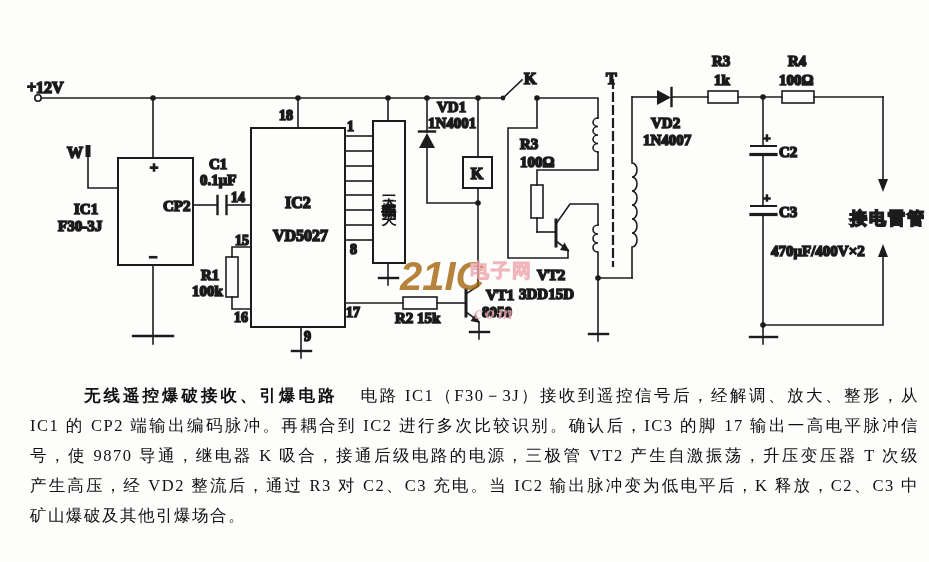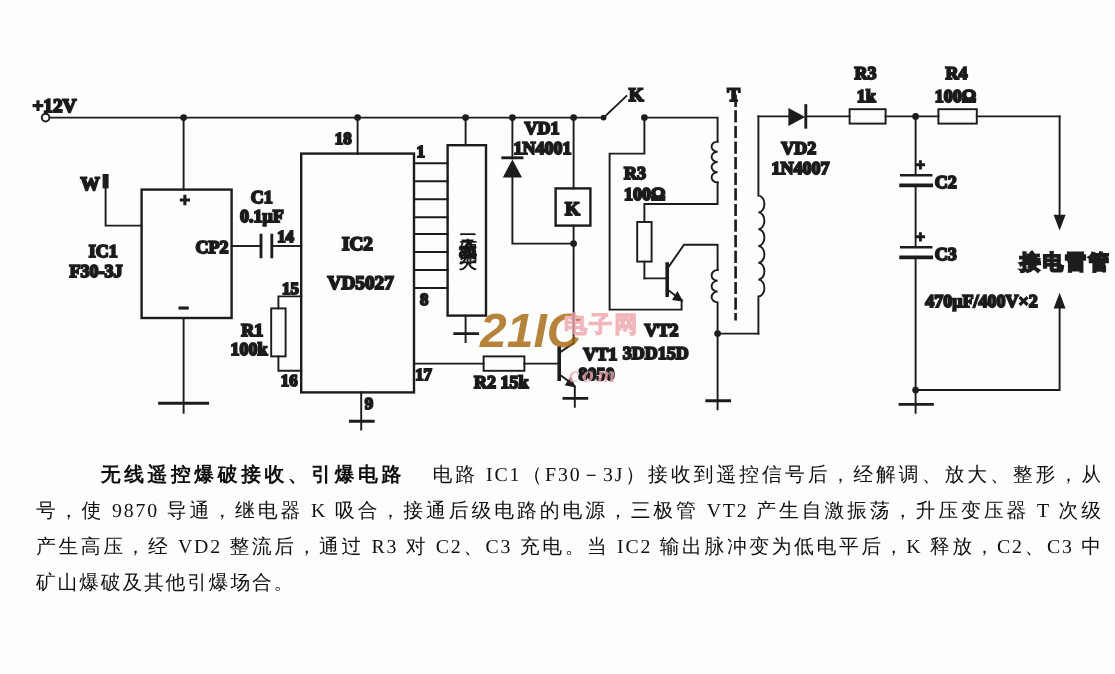--- a/index.html
+++ b/index.html
@@ -251,18 +251,19 @@
     <span class="wm-brand">21IC</span>
     <span class="wm-site">电子网</span>
     <span class="wm-domain">com</span>
   </div>
 
   
   <div class="description">
     <div class="text-line">
       <span class="para-title">无线遥控爆破接收、引爆电路</span><span>电路 IC1（F30－3J）接收到遥控信号后，经解调、放大、整形，从</span>
     </div>
+    <div class="text-line">IC1 的 CP2 端输出编码脉冲。再耦合到 IC2 进行多次比较识别。确认后，IC3 的脚 17 输出一高电平脉冲信</div>
     <div class="text-line">号，使 9870 导通，继电器 K 吸合，接通后级电路的电源，三极管 VT2 产生自激振荡，升压变压器 T 次级</div>
     <div class="text-line">产生高压，经 VD2 整流后，通过 R3 对 C2、C3 充电。当 IC2 输出脉冲变为低电平后，K 释放，C2、C3 中</div>
     <div class="text-line last">矿山爆破及其他引爆场合。</div>
   </div>
 
 </div>
 
 </body></html>

